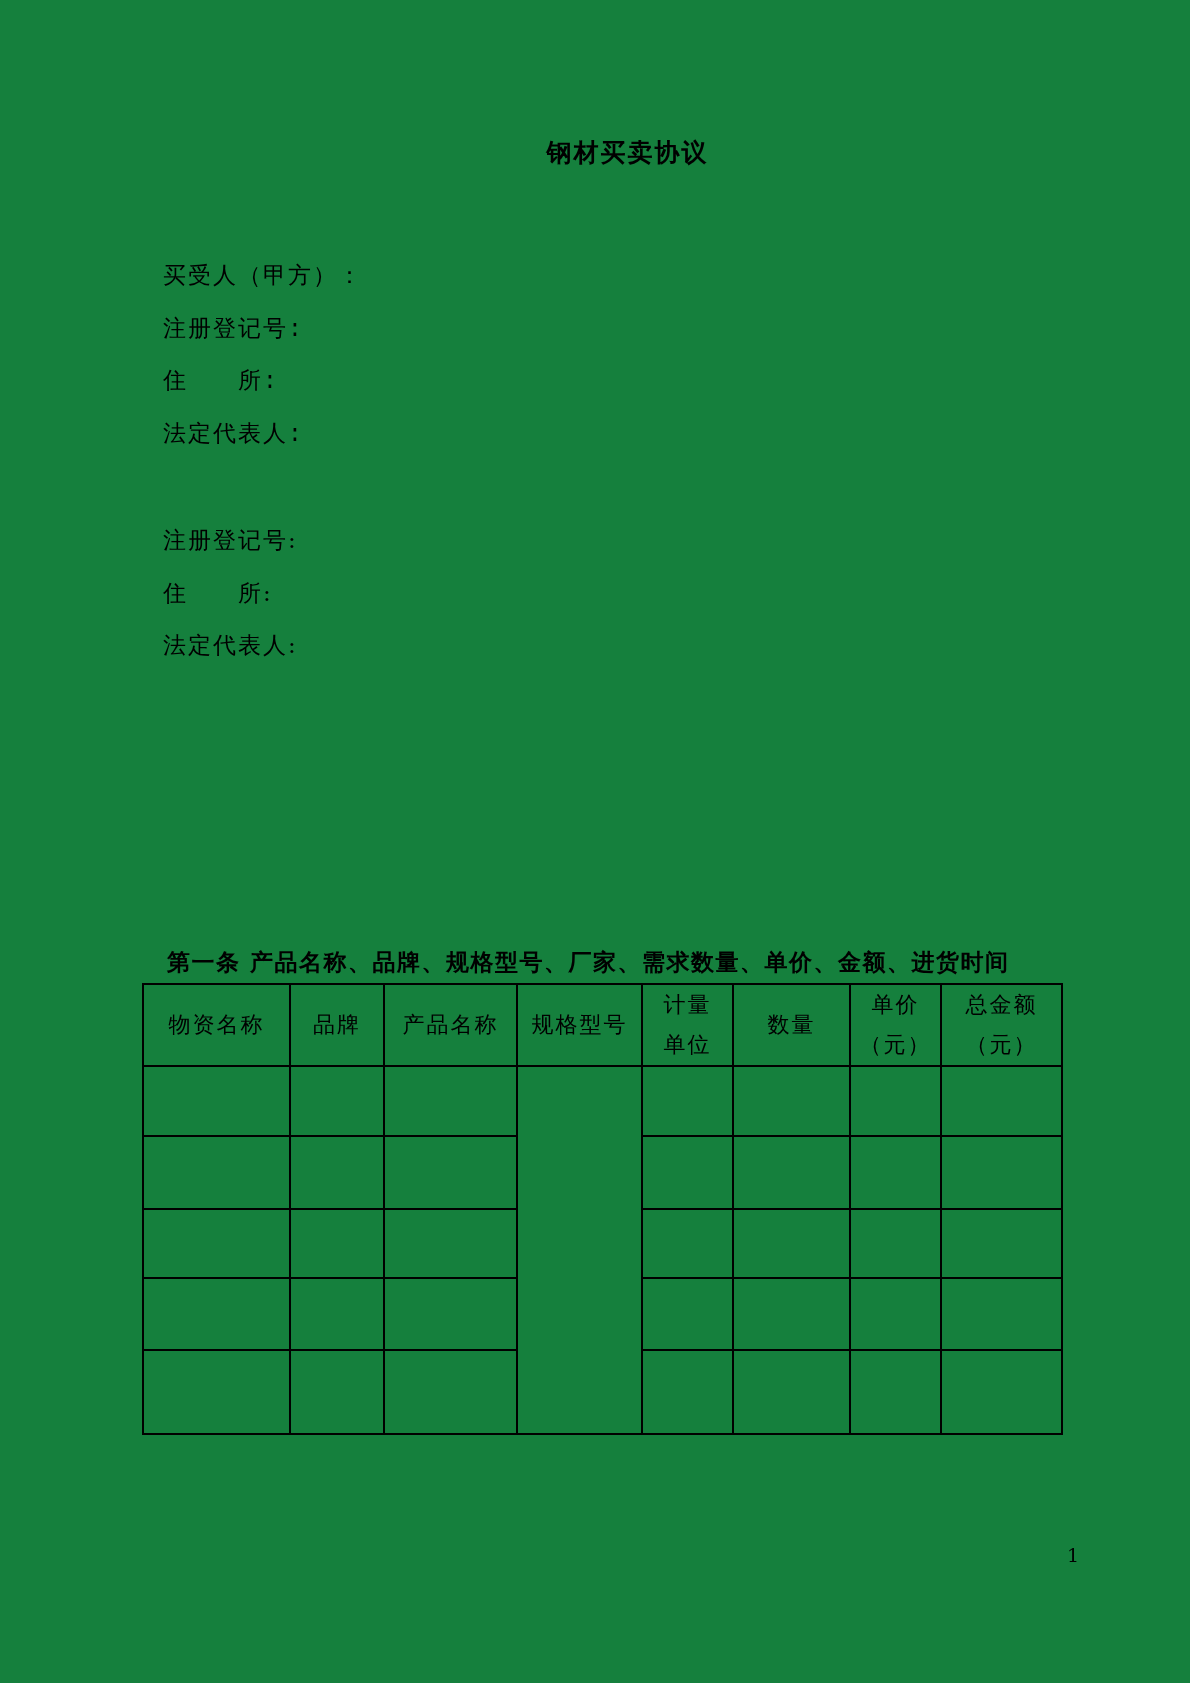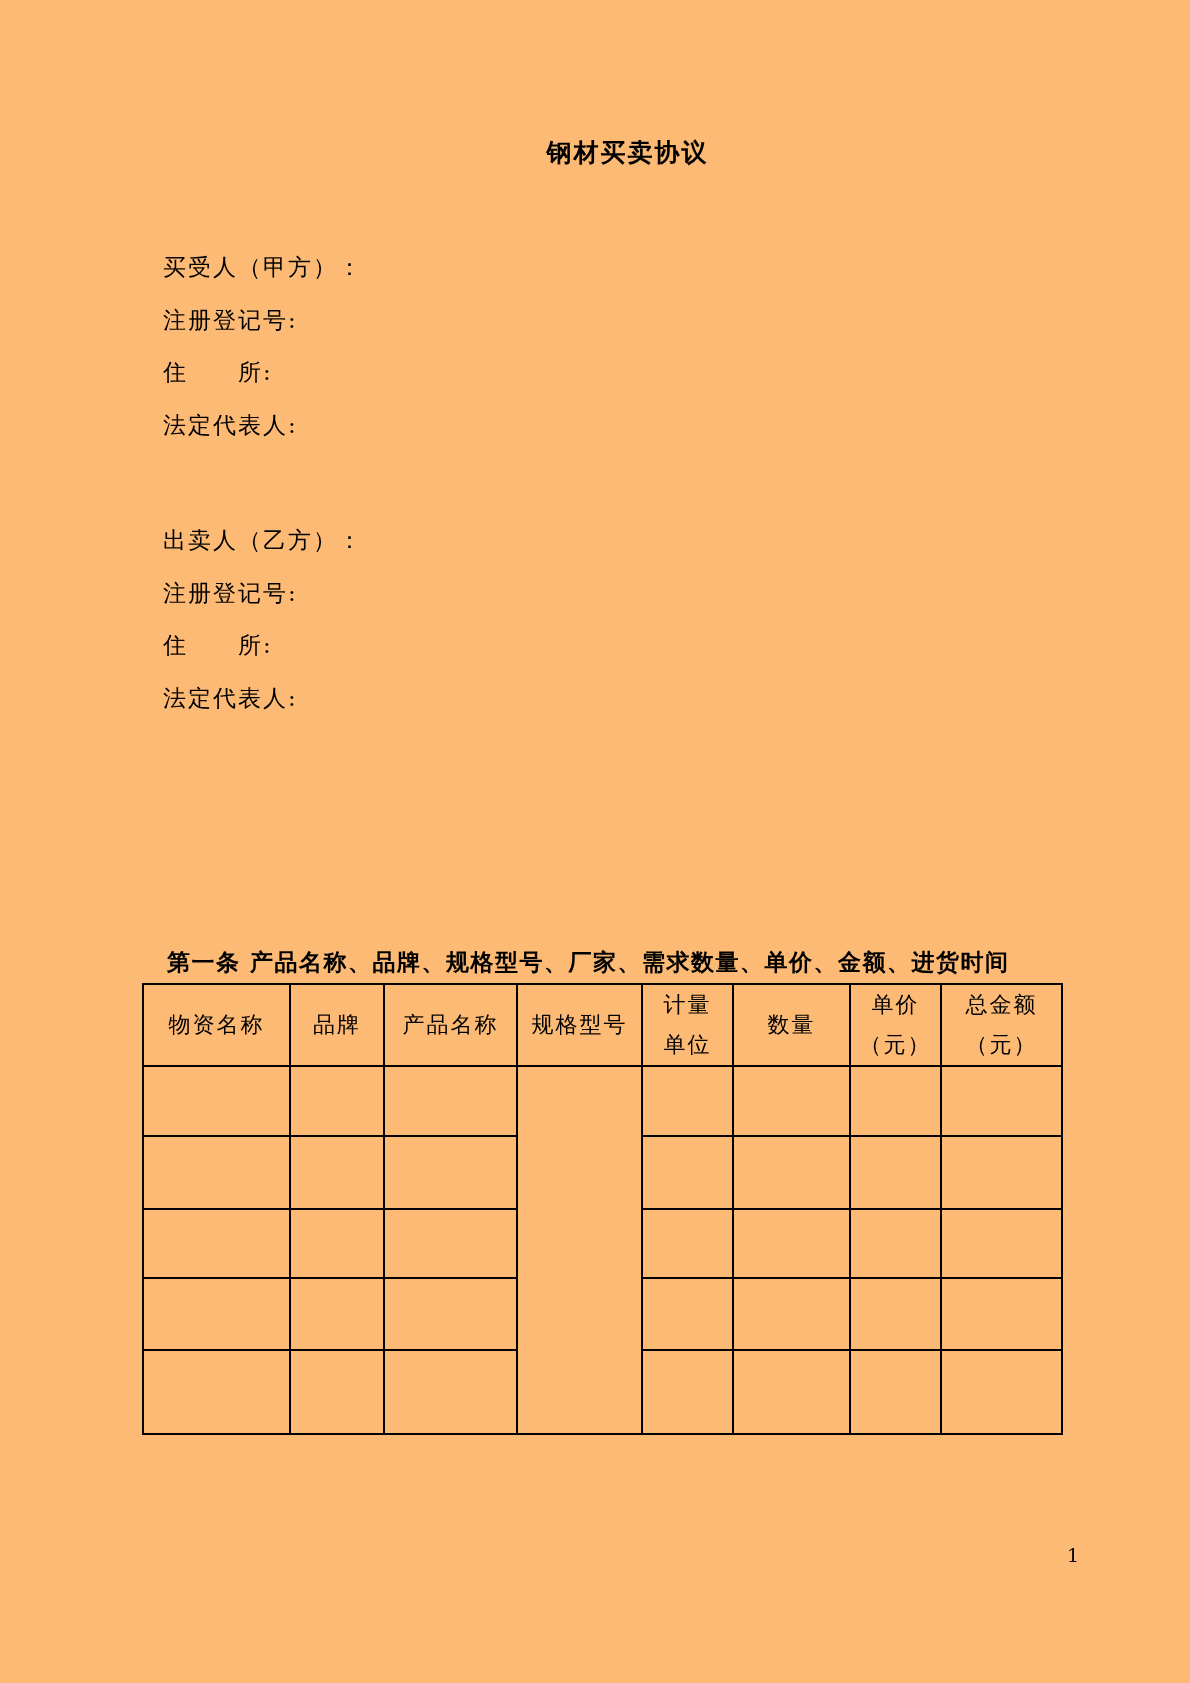--- a/index.html
+++ b/index.html
@@ -1,21 +1,21 @@
 <!DOCTYPE html>
 <html><head>
 <meta charset="utf-8">
 <style>
   html, body { margin: 0; padding: 0; background: #e8e8e8; }
   .page {
     position: relative;
     width: 1190px;
     height: 1683px;
     margin: 0 auto;
-    background: #fdba74;
+    background: #15803d;
     color: #000000;
     font-family: "DejaVu Serif", "Liberation Serif", serif;
     overflow: hidden;
   }
   .doc-title {
     position: absolute;
     top: 136px;
     left: 140px;
     width: 975px;
     margin: 0;
@@ -25,21 +25,21 @@
     letter-spacing: 2px;
   }
   .party-block { position: absolute; left: 163px; }
   .party-block p {
     margin: 0;
     font-size: 23px;
     line-height: 52.5px;
     letter-spacing: 2px;
     white-space: pre;
   }
-  .buyer-block { top: 241px; }
+  .buyer-block { top: 251px; font-family: Liberation Mono, monospace; }
   .seller-block { top: 514px; }
   .preamble {
     position: absolute;
     top: 799px;
     left: 115px;
     width: 977px;
     margin: 0;
     font-size: 23px;
     line-height: 37px;
     letter-spacing: 1.5px;
@@ -114,21 +114,20 @@
   <h1 class="doc-title">钢材买卖协议</h1>
 
   <div class="party-block buyer-block">
     <p>买受人（甲方）：</p>
     <p>注册登记号:</p>
     <p>住　　所:</p>
     <p>法定代表人:</p>
   </div>
 
   <div class="party-block seller-block">
-    <p>出卖人（乙方）：</p>
     <p>注册登记号:</p>
     <p>住　　所:</p>
     <p>法定代表人:</p>
   </div>
 
 
   <h2 class="clause-heading">第一条 产品名称、品牌、规格型号、厂家、需求数量、单价、金额、进货时间</h2>
 
   <table class="products-table">
     <colgroup>

